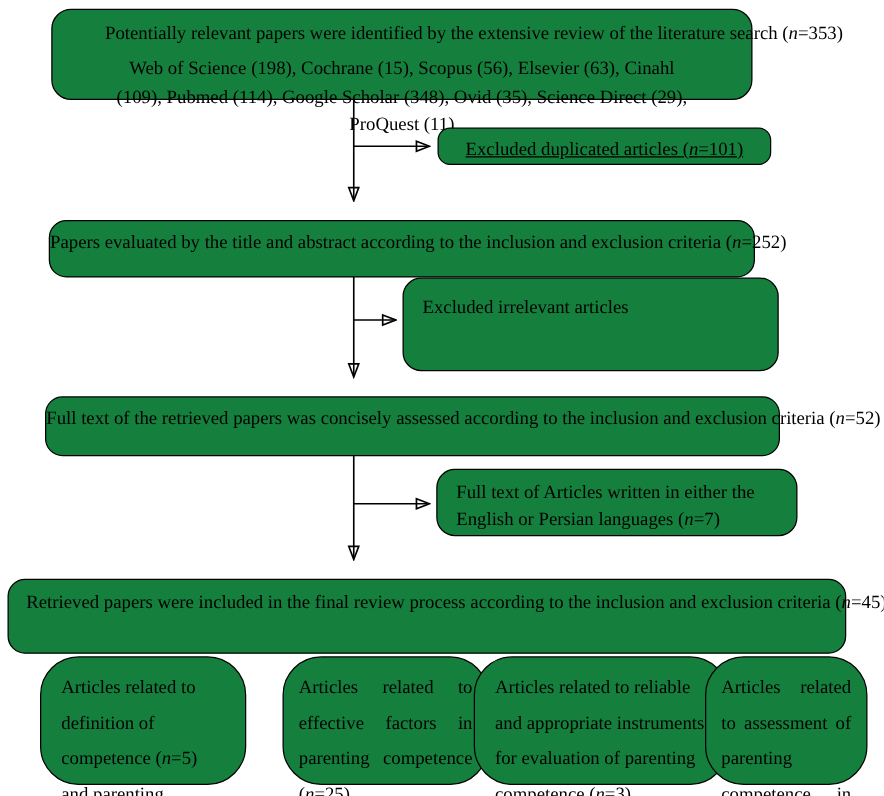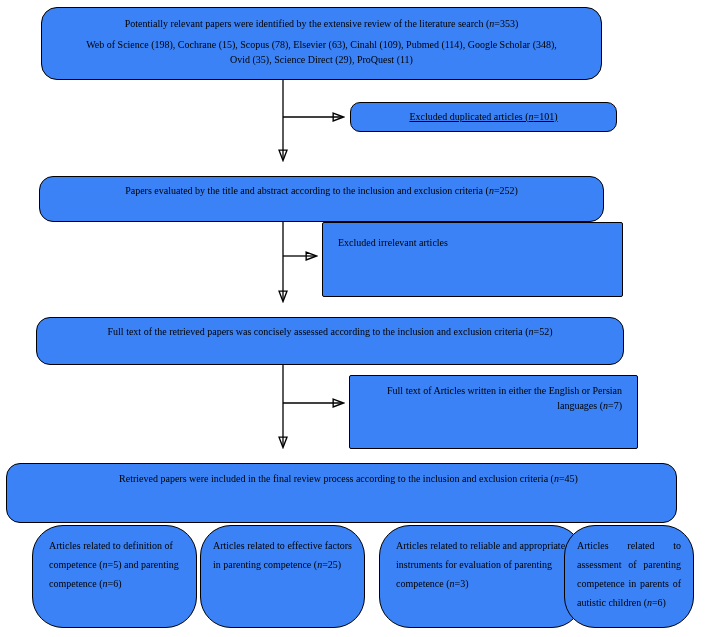--- a/index.html
+++ b/index.html
@@ -13,52 +13,52 @@
     height: 637px;
     background: #ffffff;
     font-family: "Liberation Serif", "DejaVu Serif", serif;
     color: #000000;
     overflow: hidden;
   }
   .box {
     position: absolute;
     box-sizing: border-box;
     border: 1.4px solid #000000;
-    background: #3b82f6;
-    font-size: 10px;
+    background: #15803d;
+    font-size: 15px;
     line-height: 1.4;
     color: #000000;
   }
   .box p { margin: 0; }
   .center { text-align: center; }
   .oneline { white-space: nowrap; text-align: center; }
   .r16 { border-radius: 16px; }
   .r10 { border-radius: 10px; }
   .r14 { border-radius: 14px; margin-top: 11px; }
-  .r18 { border-radius: 2px; }
+  .r18 { border-radius: 15px; }
   .r20 { border-radius: 31px; margin-left: 28px; }
 
   #box-identification   { left: 41px;  top: 7px;   width: 561px; height: 73px; padding: 9px 42px 0; }
   #box-identification .sources { margin-top: 6px; line-height: 1.5; }
   #box-excl-duplicates  { left: 350px; top: 102px; width: 267px; height: 30px; padding-top: 7px; text-decoration: underline; }
   #box-screening        { left: 39px;  top: 165px; width: 565px; height: 46px; padding-top: 7px; }
   #box-excl-irrelevant  { left: 322px; top: 222px; width: 301px; height: 75px; padding: 13px 15px 0; }
   #box-excl-irrelevant .detail { margin-top: 15px; }
   #box-fulltext         { left: 36px;  top: 306px; width: 588px; height: 48px; padding-top: 7px; }
-  #box-excl-language    { left: 349px; top: 375px; width: 289px; height: 74px; padding: 8px 15px 0; text-align: right; line-height: 1.45; }
+  #box-excl-language    { left: 349px; top: 375px; width: 289px; height: 54px; padding: 8px 15px 0; text-align: left; line-height: 1.45; }
   #box-included         { left: 6px;   top: 452px; width: 671px; height: 60px; padding-top: 8px; padding-left: 14px; }
 
   .category {
     top: 525px;
     height: 103px;
     padding: 10px 12px 0;
     line-height: 1.9;
   }
   #box-cat-definition { left: 4px;   width: 165px; padding: 10px 16px 0; text-align: left; }
-  #box-cat-factors    { left: 172px; width: 165px; text-align: justify; }
+  #box-cat-factors    { left: 198px; width: 165px; text-align: justify; }
   #box-cat-instruments{ left: 351px; width: 204px; padding: 10px 16px 0; text-align: left; }
   #box-cat-assessment { left: 536px; width: 130px; text-align: justify; }
 
   #connectors {
     position: absolute;
     left: 0; top: 0;
     width: 707px; height: 637px;
     pointer-events: none;
   }
   #connectors path, #connectors line {
@@ -85,21 +85,21 @@
     <path d="M283,356 V446" marker-end="url(#ah)"></path>
     <path d="M283,403 H342" marker-end="url(#ah)"></path>
     <path d="M73,500 V518" marker-end="url(#ah)"></path>
     <path d="M256,500 V518" marker-end="url(#ah)"></path>
     <path d="M432,500 V518" marker-end="url(#ah)"></path>
     <path d="M594,500 V518" marker-end="url(#ah)"></path>
   </svg>
 
   <div id="box-identification" class="box r16 center">
     <p class="oneline">Potentially relevant papers were identified by the extensive review of the literature search (<i>n</i>=353)</p>
-    <p class="sources">Web of Science (198), Cochrane (15), Scopus (78), Elsevier (63), Cinahl (109), Pubmed (114), Google Scholar (348), Ovid (35), Science Direct (29), ProQuest (11)</p>
+    <p class="sources">Web of Science (198), Cochrane (15), Scopus (56), Elsevier (63), Cinahl (109), Pubmed (114), Google Scholar (348), Ovid (35), Science Direct (29), ProQuest (11)</p>
   </div>
 
   <div id="box-excl-duplicates" class="box r10">
     <p class="oneline">Excluded duplicated articles (<i>n</i>=101)</p>
   </div>
 
   <div id="box-screening" class="box r14">
     <p class="oneline">Papers evaluated by the title and abstract according to the inclusion and exclusion criteria (<i>n</i>=252)</p>
   </div>
 

